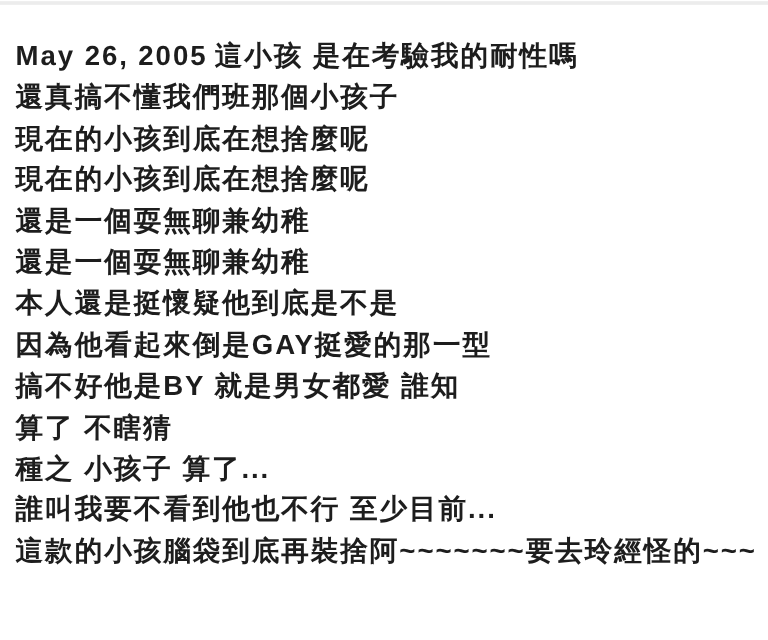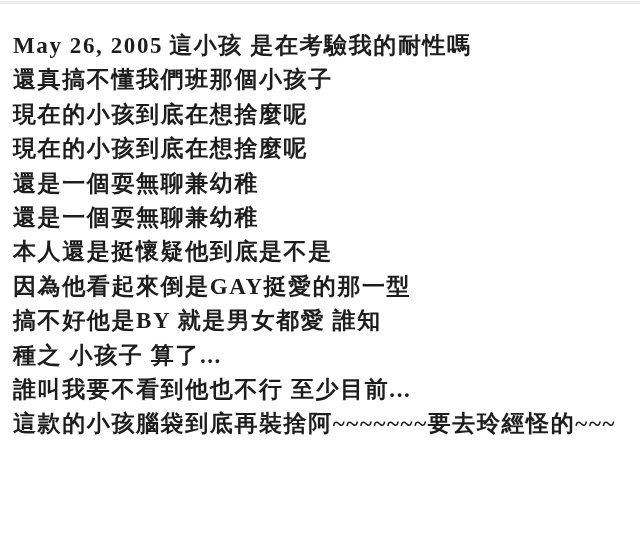--- a/index.html
+++ b/index.html
@@ -28,21 +28,20 @@
     width: 620px;
     color: #1d1d1d;
     font-size: 23px;
     font-weight: bold;
     line-height: 34.4px;
     letter-spacing: 1.6px;
     white-space: nowrap;
   }
   .line {
     height: 34.4px;
-    font-family: Liberation Serif, serif;
   }
   .date {
     margin-right: 6px;
   }
 </style>
 </head>
 <body>
 
 <div class="top-edge"></div>
 
@@ -51,16 +50,17 @@
     <span class="date">May 26, 2005</span><span>這小孩 是在考驗我的耐性嗎</span>
   </div>
   <div class="line">還真搞不懂我們班那個小孩子</div>
   <div class="line">現在的小孩到底在想捨麼呢</div>
   <div class="line">現在的小孩到底在想捨麼呢</div>
   <div class="line">還是一個耍無聊兼幼稚</div>
   <div class="line">還是一個耍無聊兼幼稚</div>
   <div class="line">本人還是挺懷疑他到底是不是</div>
   <div class="line">因為他看起來倒是GAY挺愛的那一型</div>
   <div class="line">搞不好他是BY 就是男女都愛 誰知</div>
+  <div class="line">算了 不瞎猜</div>
   <div class="line">種之 小孩子 算了...</div>
   <div class="line">誰叫我要不看到他也不行 至少目前...</div>
   <div class="line">這款的小孩腦袋到底再裝捨阿~~~~~~~要去玲經怪的~~~</div>
 </div>
 
 </body></html>

